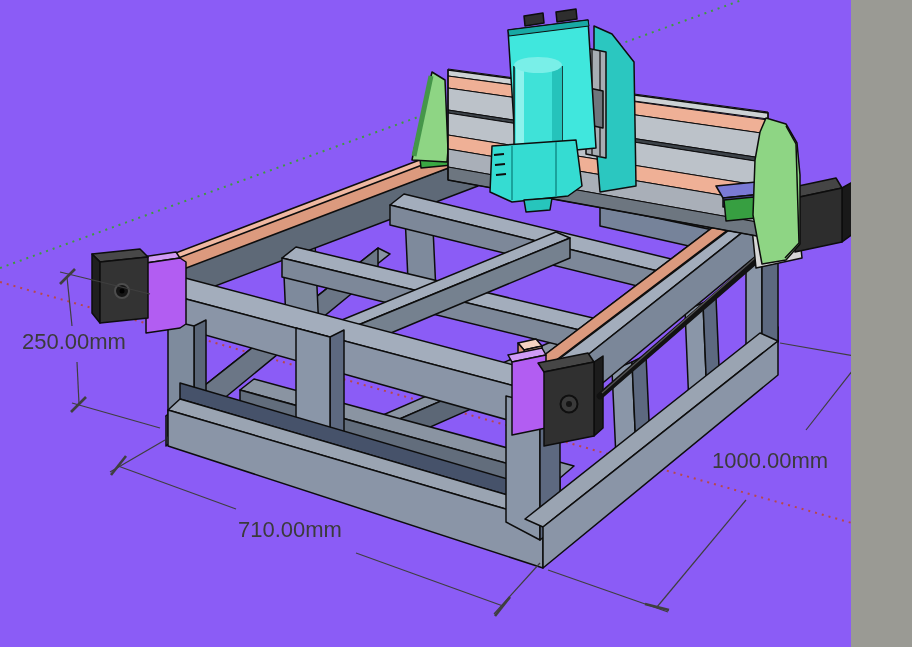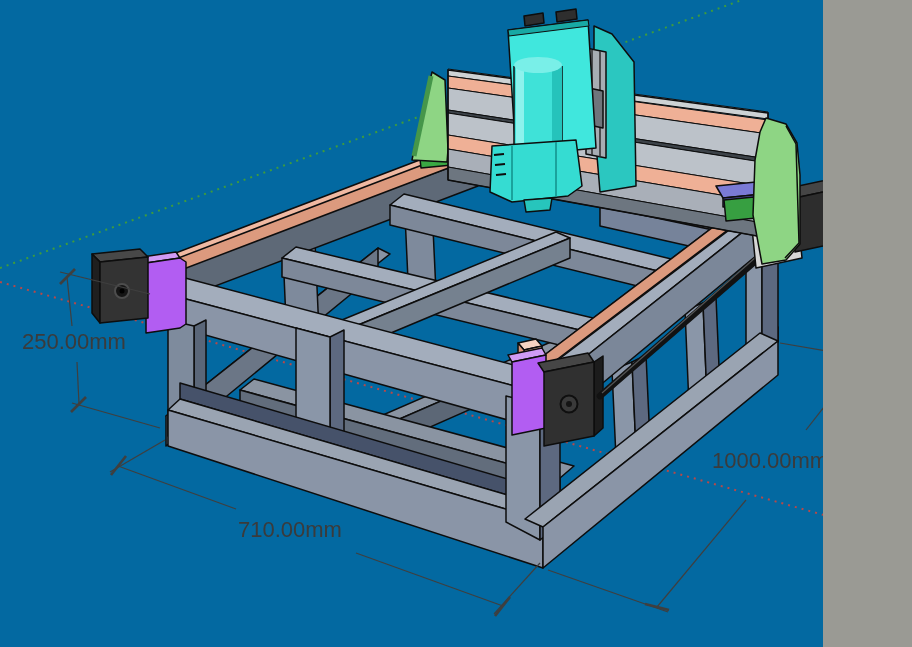--- a/index.html
+++ b/index.html
@@ -1,19 +1,20 @@
 <!DOCTYPE html>
 <html><head>
 <meta charset="utf-8">
 <style>
   html,body{margin:0;padding:0;background:#9a9a94;}
   .viewport{
     position:relative;width:823px;height:647px;overflow:hidden;
-    background:#0369a1;
+    background:#8b5cf6;
     font-family:"Liberation Sans", sans-serif;
+    padding-left:28px;
   }
   .viewport svg{position:absolute;left:0;top:0;}
   .dim-text{
     font-family:"Liberation Sans", sans-serif;
     font-size:22px;fill:#3b3b3b;
   }
   polygon,path{stroke:#0d0d0d;stroke-width:1.5;stroke-linejoin:round;}
   .noline{stroke:none;}
   .thin{stroke-width:1;}
 </style>

